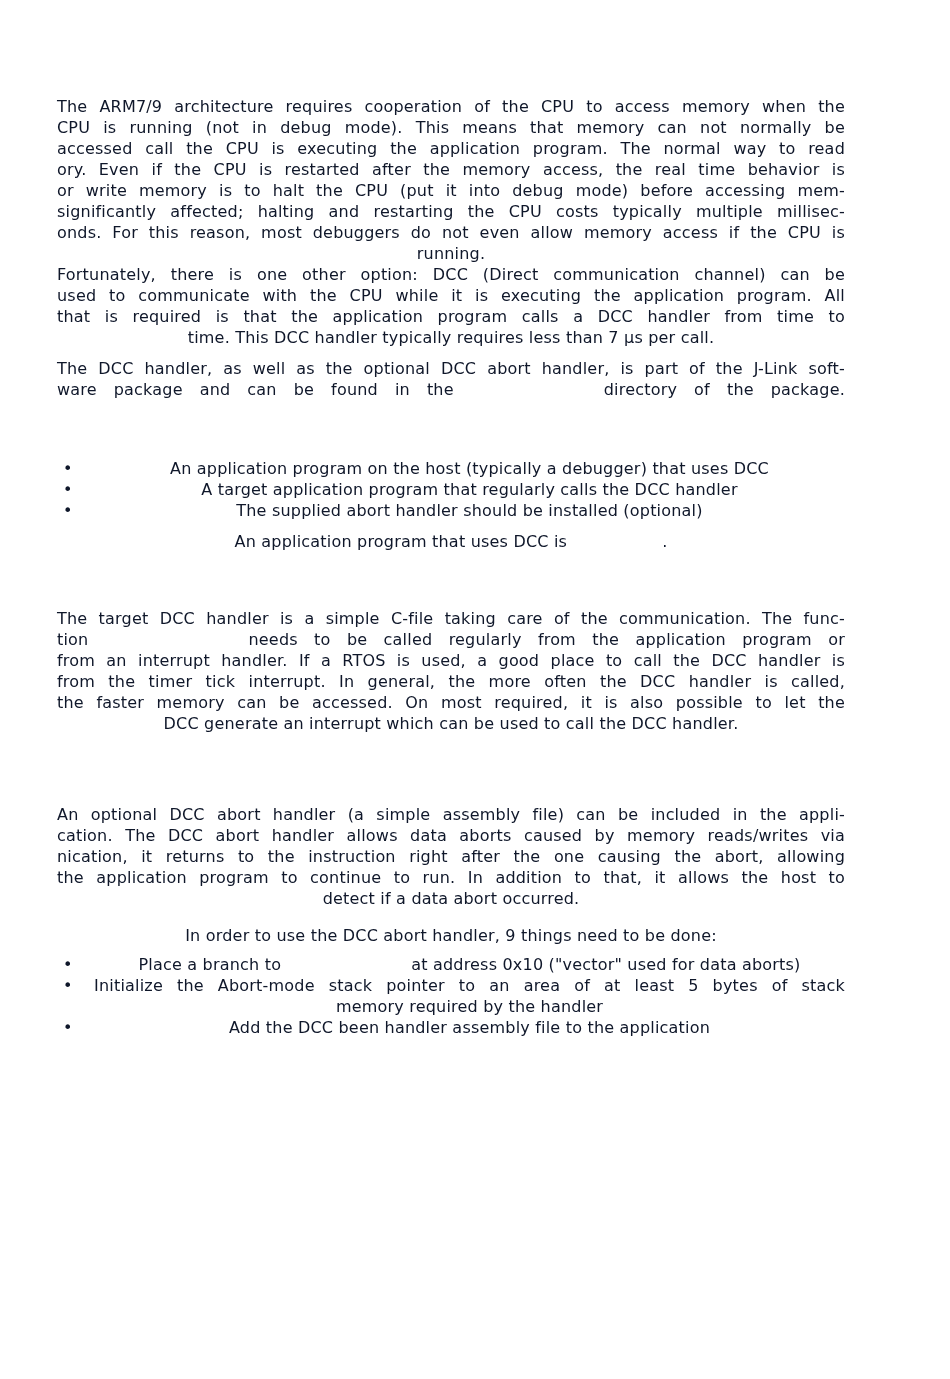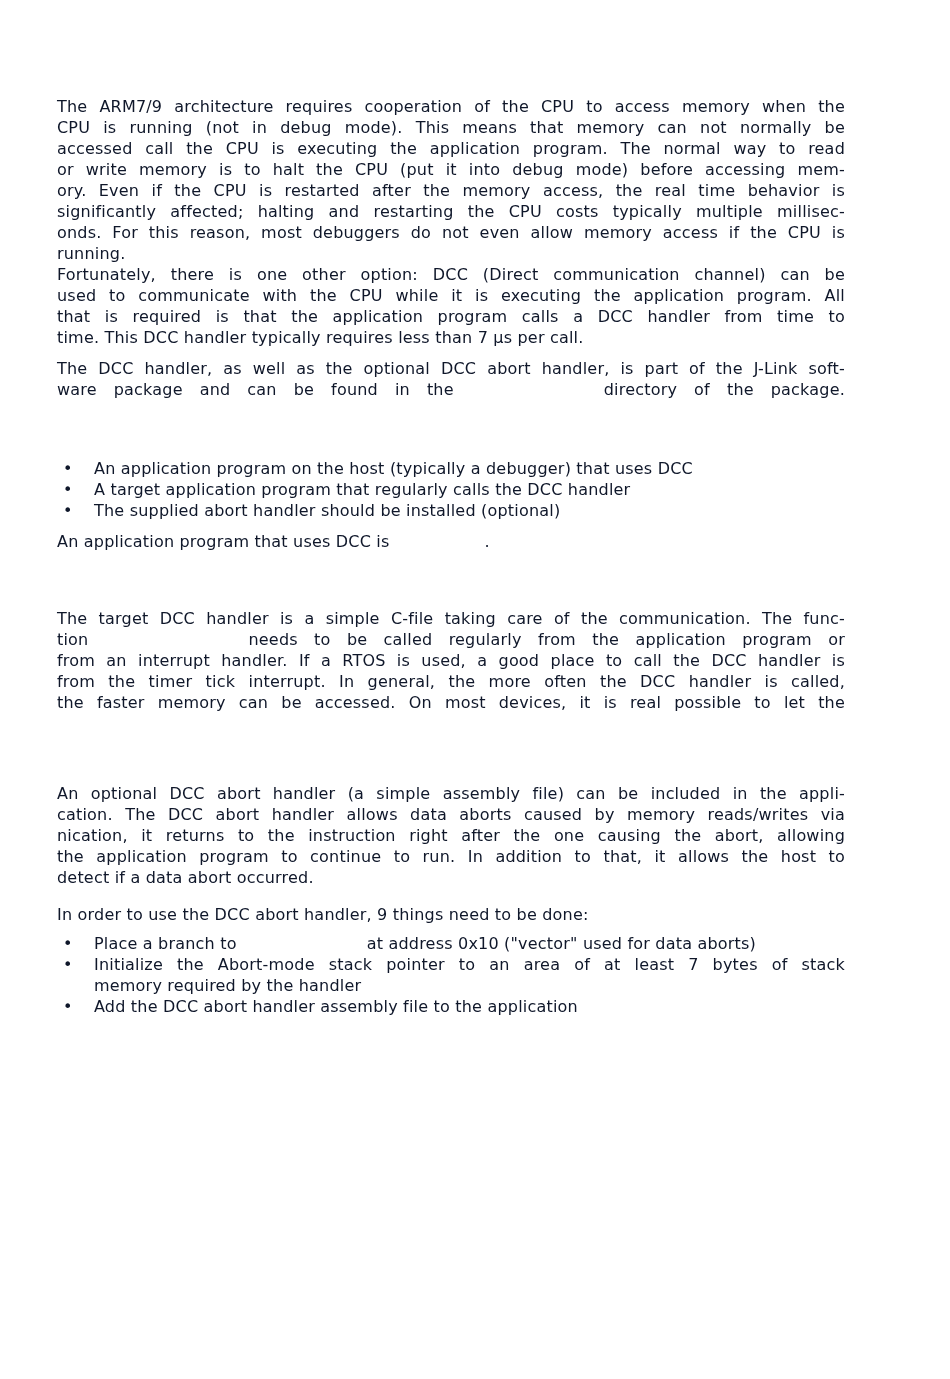--- a/index.html
+++ b/index.html
@@ -16,21 +16,21 @@
     width: 950px;
     padding: 96px 105px 0 57px;
     font-size: 16px;
     line-height: 21px;
     letter-spacing: 0.2px;
     color: #1f1f1f;
   }
   .para { margin: 0; }
   .line {
     min-height: 21px;
-    text-align: left;
+    text-align: center;
   }
   .line.just {
     text-align: justify;
     text-align-last: justify;
   }
   .gap {
     display: inline-block;
     height: 1px;
     vertical-align: baseline;
   }
@@ -45,22 +45,22 @@
   .bullet-body { flex: 1 1 auto; min-width: 0; }
 </style>
 </head>
 <body style="background: rgb(255, 255, 255);">
 
 <div class="page" id="doc-root" style="color: #0f172a;">
     <div class="para">
       <div class="line just">The ARM7/9 architecture requires cooperation of the CPU to access memory when the</div>
       <div class="line just">CPU is running (not in debug mode). This means that memory can not normally be</div>
       <div class="line just">accessed call the CPU is executing the application program. The normal way to read</div>
+      <div class="line just">ory. Even if the CPU is restarted after the memory access, the real time behavior is</div>
       <div class="line just">or write memory is to halt the CPU (put it into debug mode) before accessing mem-</div>
-      <div class="line just">ory. Even if the CPU is restarted after the memory access, the real time behavior is</div>
       <div class="line just">significantly affected; halting and restarting the CPU costs typically multiple millisec-</div>
       <div class="line just">onds. For this reason, most debuggers do not even allow memory access if the CPU is</div>
       <div class="line">running.</div>
     </div>
     <div class="para">
       <div class="line just">Fortunately, there is one other option: DCC (Direct communication channel) can be</div>
       <div class="line just">used to communicate with the CPU while it is executing the application program. All</div>
       <div class="line just">that is required is that the application program calls a DCC handler from time to</div>
       <div class="line">time. This DCC handler typically requires less than 7 µs per call.</div>
     </div>
@@ -91,21 +91,22 @@
     </div>
     <div class="para" style="margin-top: 10px;">
       <div class="line">An application program that uses DCC is<span class="gap" style="width: 95px;"></span>.</div>
     </div>
     <div class="spacer" style="height: 56px;"></div>
     <div class="para">
       <div class="line just">The target DCC handler is a simple C-file taking care of the communication. The func-</div>
       <div class="line just">tion<span class="gap" style="width: 160px;"></span>needs to be called regularly from the application program or</div>
       <div class="line just">from an interrupt handler. If a RTOS is used, a good place to call the DCC handler is</div>
       <div class="line just">from the timer tick interrupt. In general, the more often the DCC handler is called,</div>
-      <div class="line just">the faster memory can be accessed. On most devices, it is real possible to let the</div>
+      <div class="line just">the faster memory can be accessed. On most required, it is also possible to let the</div>
+      <div class="line">DCC generate an interrupt which can be used to call the DCC handler.</div>
     </div>
     <div class="spacer" style="height: 70px;"></div>
     <div class="para">
       <div class="line just">An optional DCC abort handler (a simple assembly file) can be included in the appli-</div>
       <div class="line just">cation. The DCC abort handler allows data aborts caused by memory reads/writes via</div>
       <div class="line just">nication, it returns to the instruction right after the one causing the abort, allowing</div>
       <div class="line just">the application program to continue to run. In addition to that, it allows the host to</div>
       <div class="line">detect if a data abort occurred.</div>
     </div>
     <div class="para" style="margin-top: 16px;">
@@ -114,24 +115,24 @@
     <div class="bullets" style="margin-top: 8px;">
       <div class="bullet-item">
         <span class="bullet-marker">•</span>
         <div class="bullet-body">
           <div class="line">Place a branch to<span class="gap" style="width: 130px;"></span>at address 0x10 ("vector" used for data aborts)</div>
         </div>
       </div>
       <div class="bullet-item">
         <span class="bullet-marker">•</span>
         <div class="bullet-body">
-          <div class="line just">Initialize the Abort-mode stack pointer to an area of at least 7 bytes of stack</div>
+          <div class="line just">Initialize the Abort-mode stack pointer to an area of at least 5 bytes of stack</div>
           <div class="line">memory required by the handler</div>
         </div>
       </div>
       <div class="bullet-item">
         <span class="bullet-marker">•</span>
         <div class="bullet-body">
-          <div class="line">Add the DCC abort handler assembly file to the application</div>
+          <div class="line">Add the DCC been handler assembly file to the application</div>
         </div>
       </div>
     </div>
   </div>
 
 </body></html>

